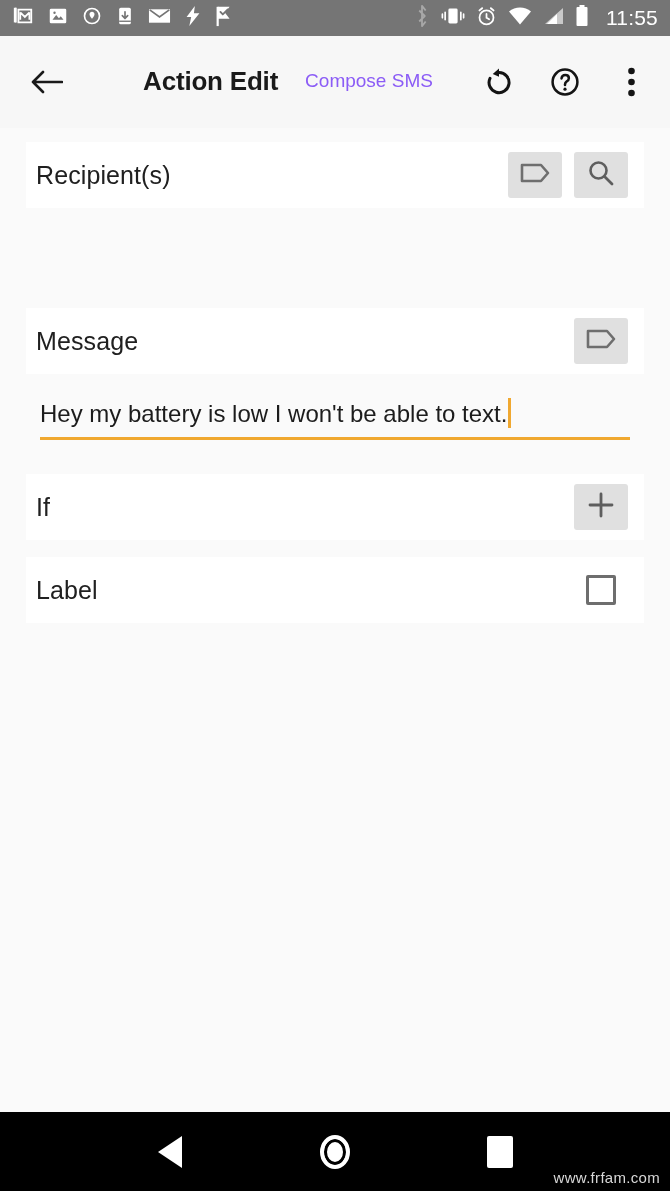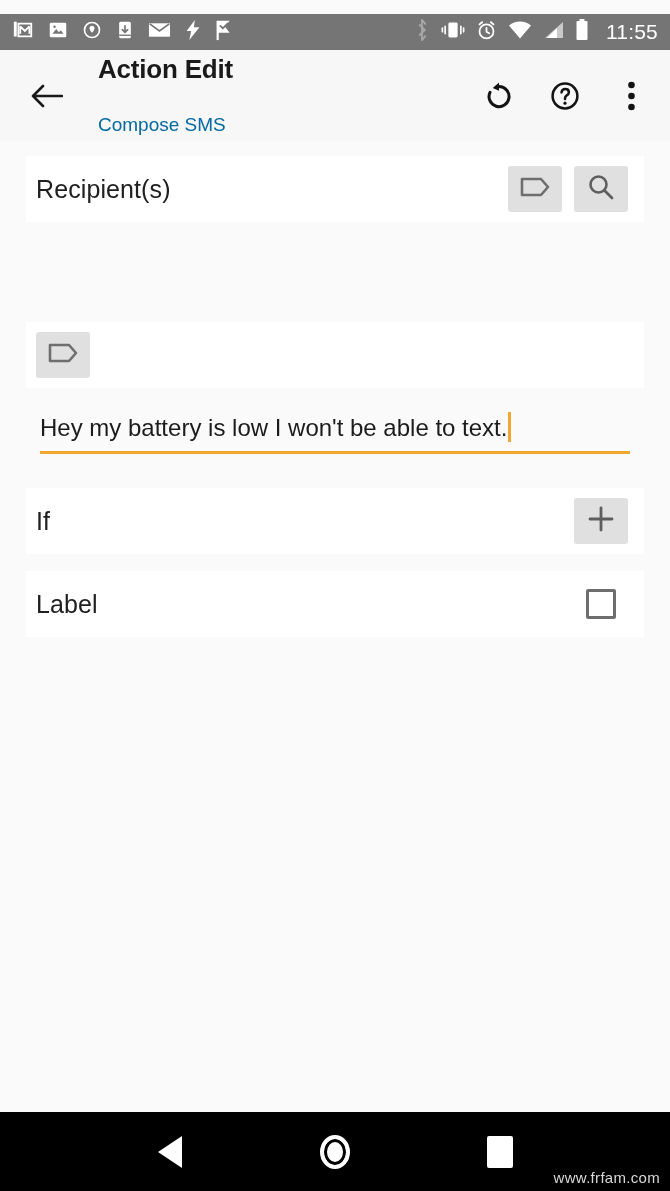--- a/index.html
+++ b/index.html
@@ -16,21 +16,20 @@
     display: flex; flex-direction: column;
   }
 
   
   .statusbar {
     height: 36px; flex: 0 0 36px;
     background: #757575;
     display: flex; align-items: center;
     padding: 0 12px;
     color: #ffffff;
-    margin-top: 14px;
   }
   .sb-left { display: flex; align-items: center; gap: 13px; }
   .sb-spacer { flex: 1 1 auto; }
   .sb-right { display: flex; align-items: center; gap: 11px; }
   .sb-icon { display: block; }
   .sb-time {
     font-size: 21px; font-weight: 400; color: #ffffff;
     letter-spacing: 0.2px; margin-left: 6px;
     font-family: "Liberation Sans", sans-serif;
   }
@@ -42,28 +41,28 @@
     display: flex; align-items: center;
     padding: 0 18px 0 24px;
   }
   .tb-back {
     width: 46px; height: 46px;
     display: flex; align-items: center; justify-content: center;
     flex: 0 0 46px;
   }
   .tb-titles {
     flex: 1 1 auto; margin-left: 28px;
-    display: flex; flex-direction: column; justify-content: center; gap: 27px;
+    display: flex; flex-direction: row; justify-content: center; gap: 27px;
   }
   .tb-title {
     font-size: 26px; font-weight: bold; color: #1a1a1a;
     line-height: 1.12; letter-spacing: -0.2px;
   }
   .tb-subtitle {
-    font-size: 19px; color: #0369a1; line-height: 1.3; margin-top: 2px;
+    font-size: 19px; color: #8b5cf6; line-height: 1.3; margin-top: 2px;
   }
   .tb-actions { display: flex; align-items: center; gap: 24px; }
   .tb-btn {
     width: 42px; height: 42px;
     display: flex; align-items: center; justify-content: center;
   }
 
   
   .content {
     flex: 1 1 auto;
@@ -305,20 +304,21 @@
                 <circle cx="11.5" cy="11.5" r="8" fill="none" stroke="#5e5e5e" stroke-width="2.6"></circle>
                 <path d="M17.5 17.5L25 25" stroke="#5e5e5e" stroke-width="2.8" stroke-linecap="round"></path>
               </svg>
           </span>
         </div>
       </div>
     </div>
 
 
     <div class="card" style="top:180px; height:66px;">
+      <div class="card-label">Message</div>
       <div class="card-actions">
         <div class="icon-btn">
           <span>
             <svg width="32" height="24" viewBox="0 0 32 24">
                 <path d="M3 4h19l7 8-7 8H3z" fill="none" stroke="#6e6e6e" stroke-width="2.6" stroke-linejoin="round"></path>
               </svg>
           </span>
         </div>
       </div>
     </div>

